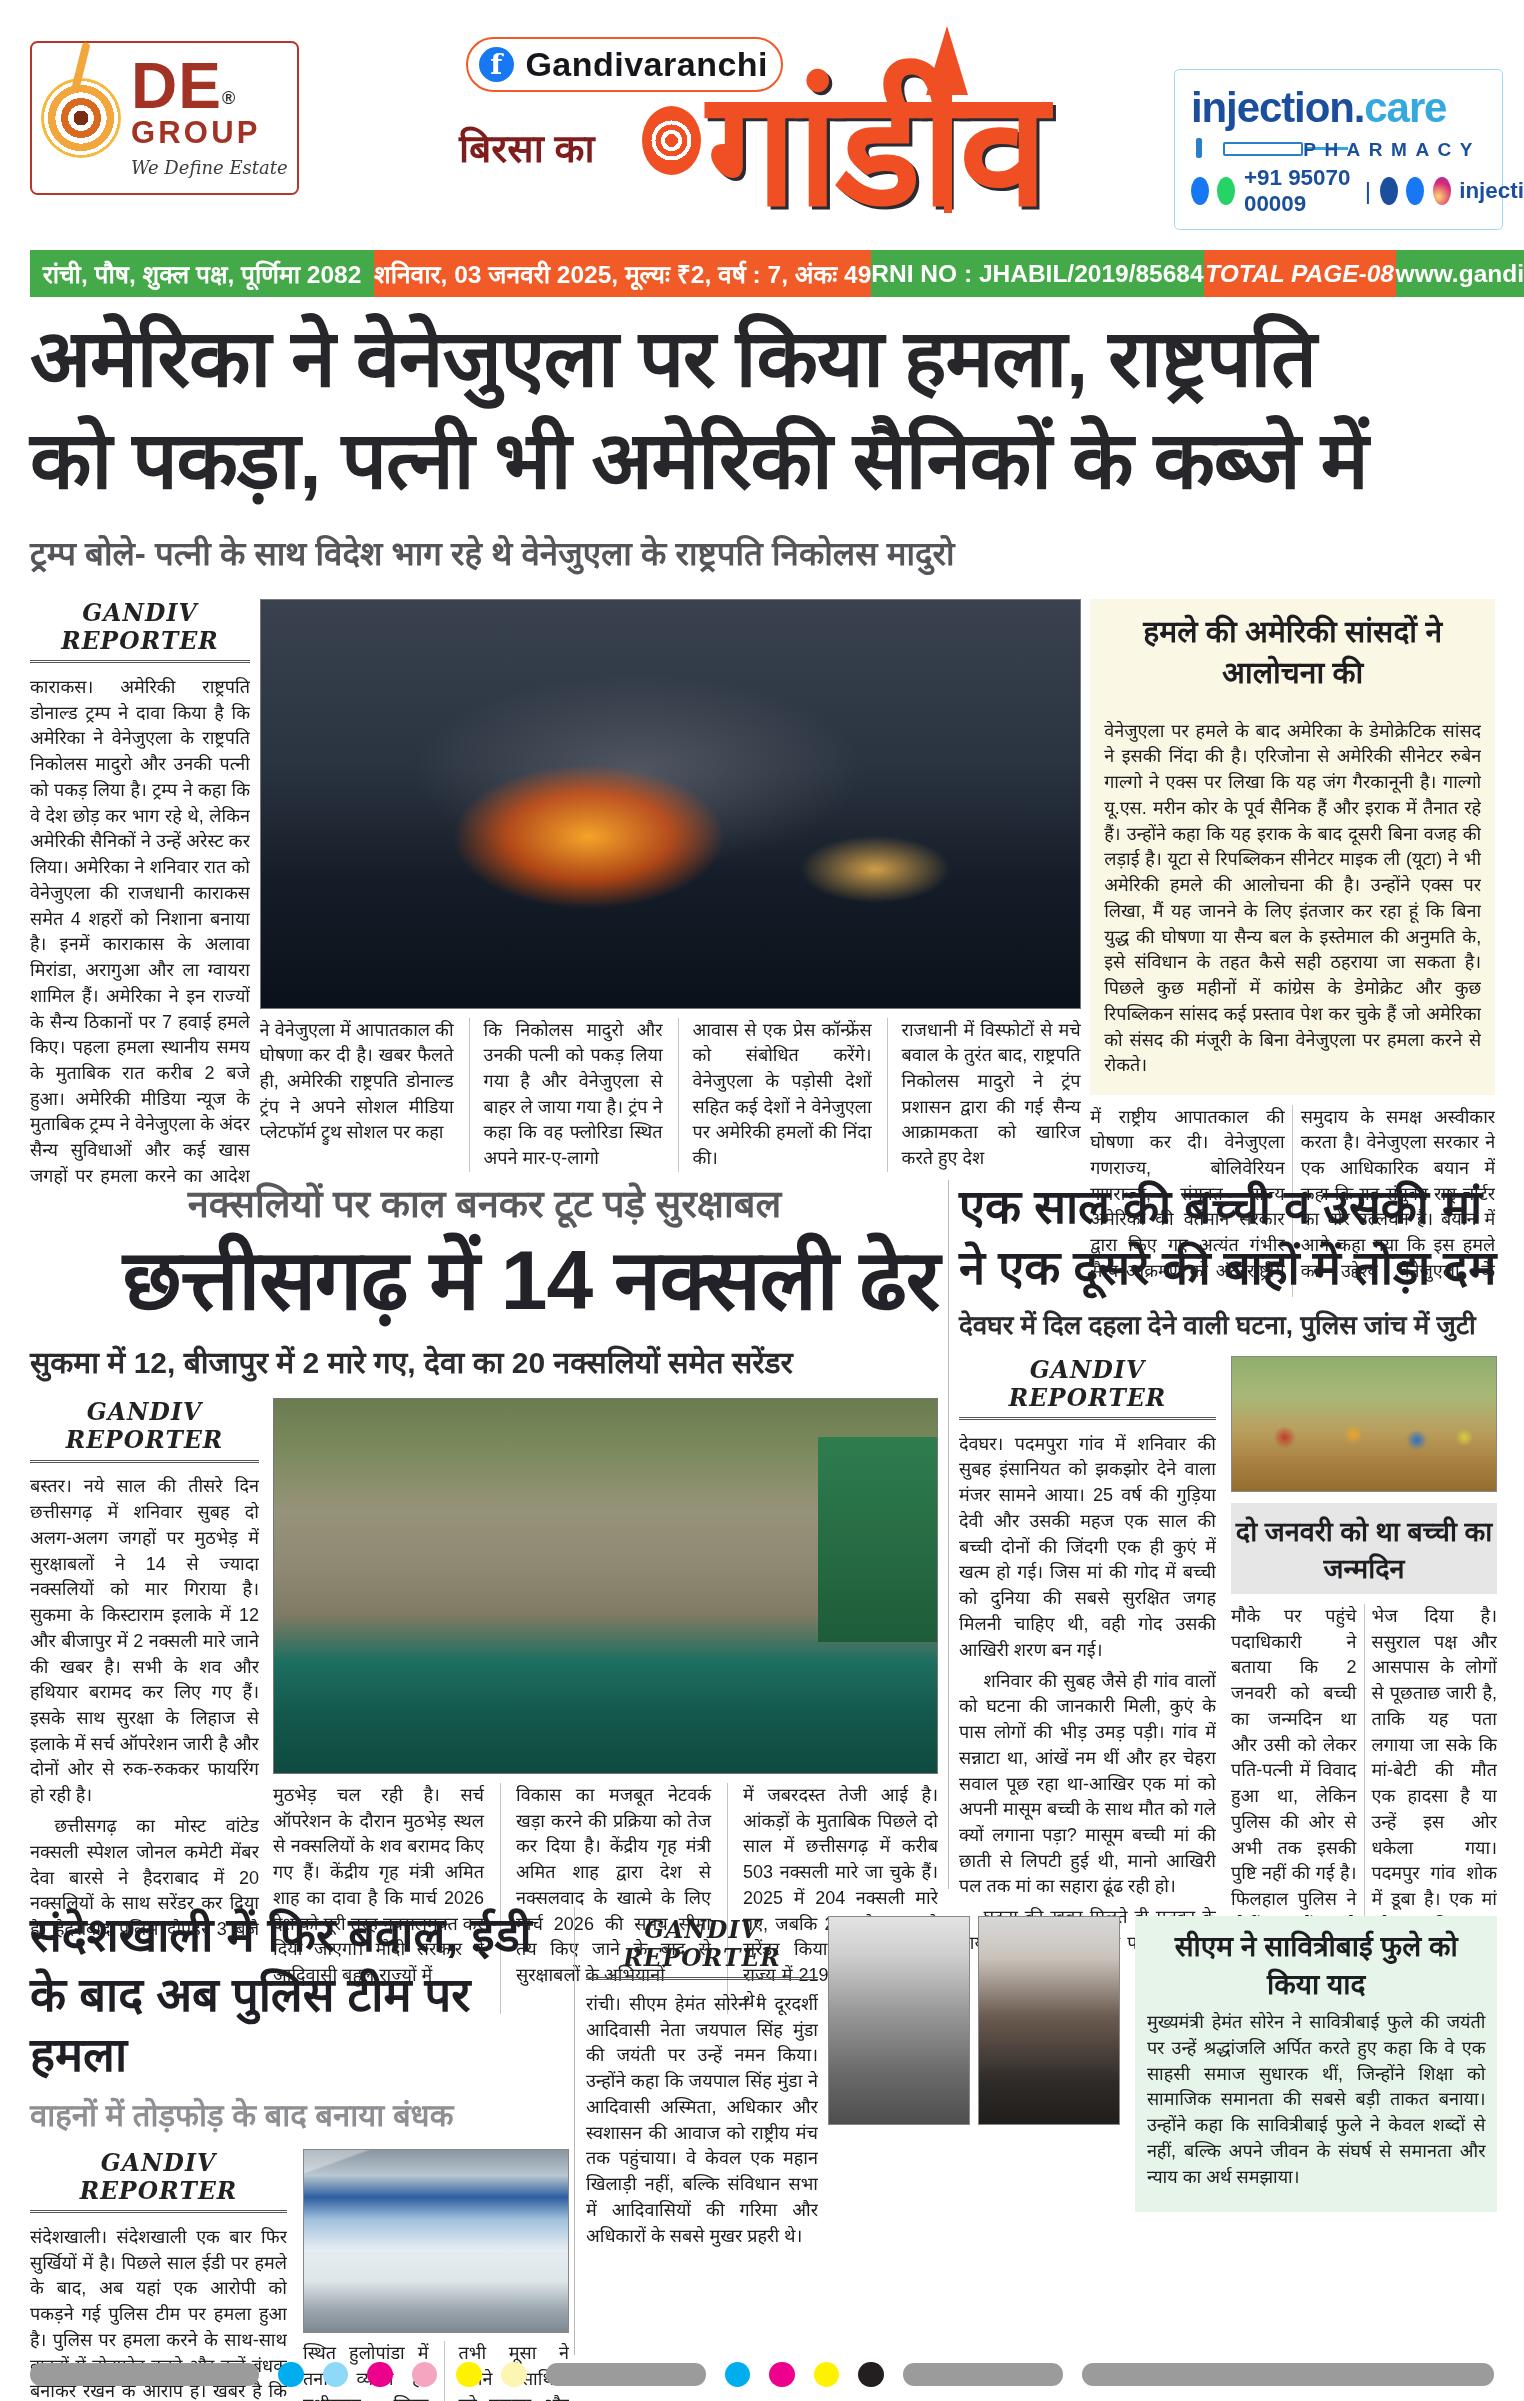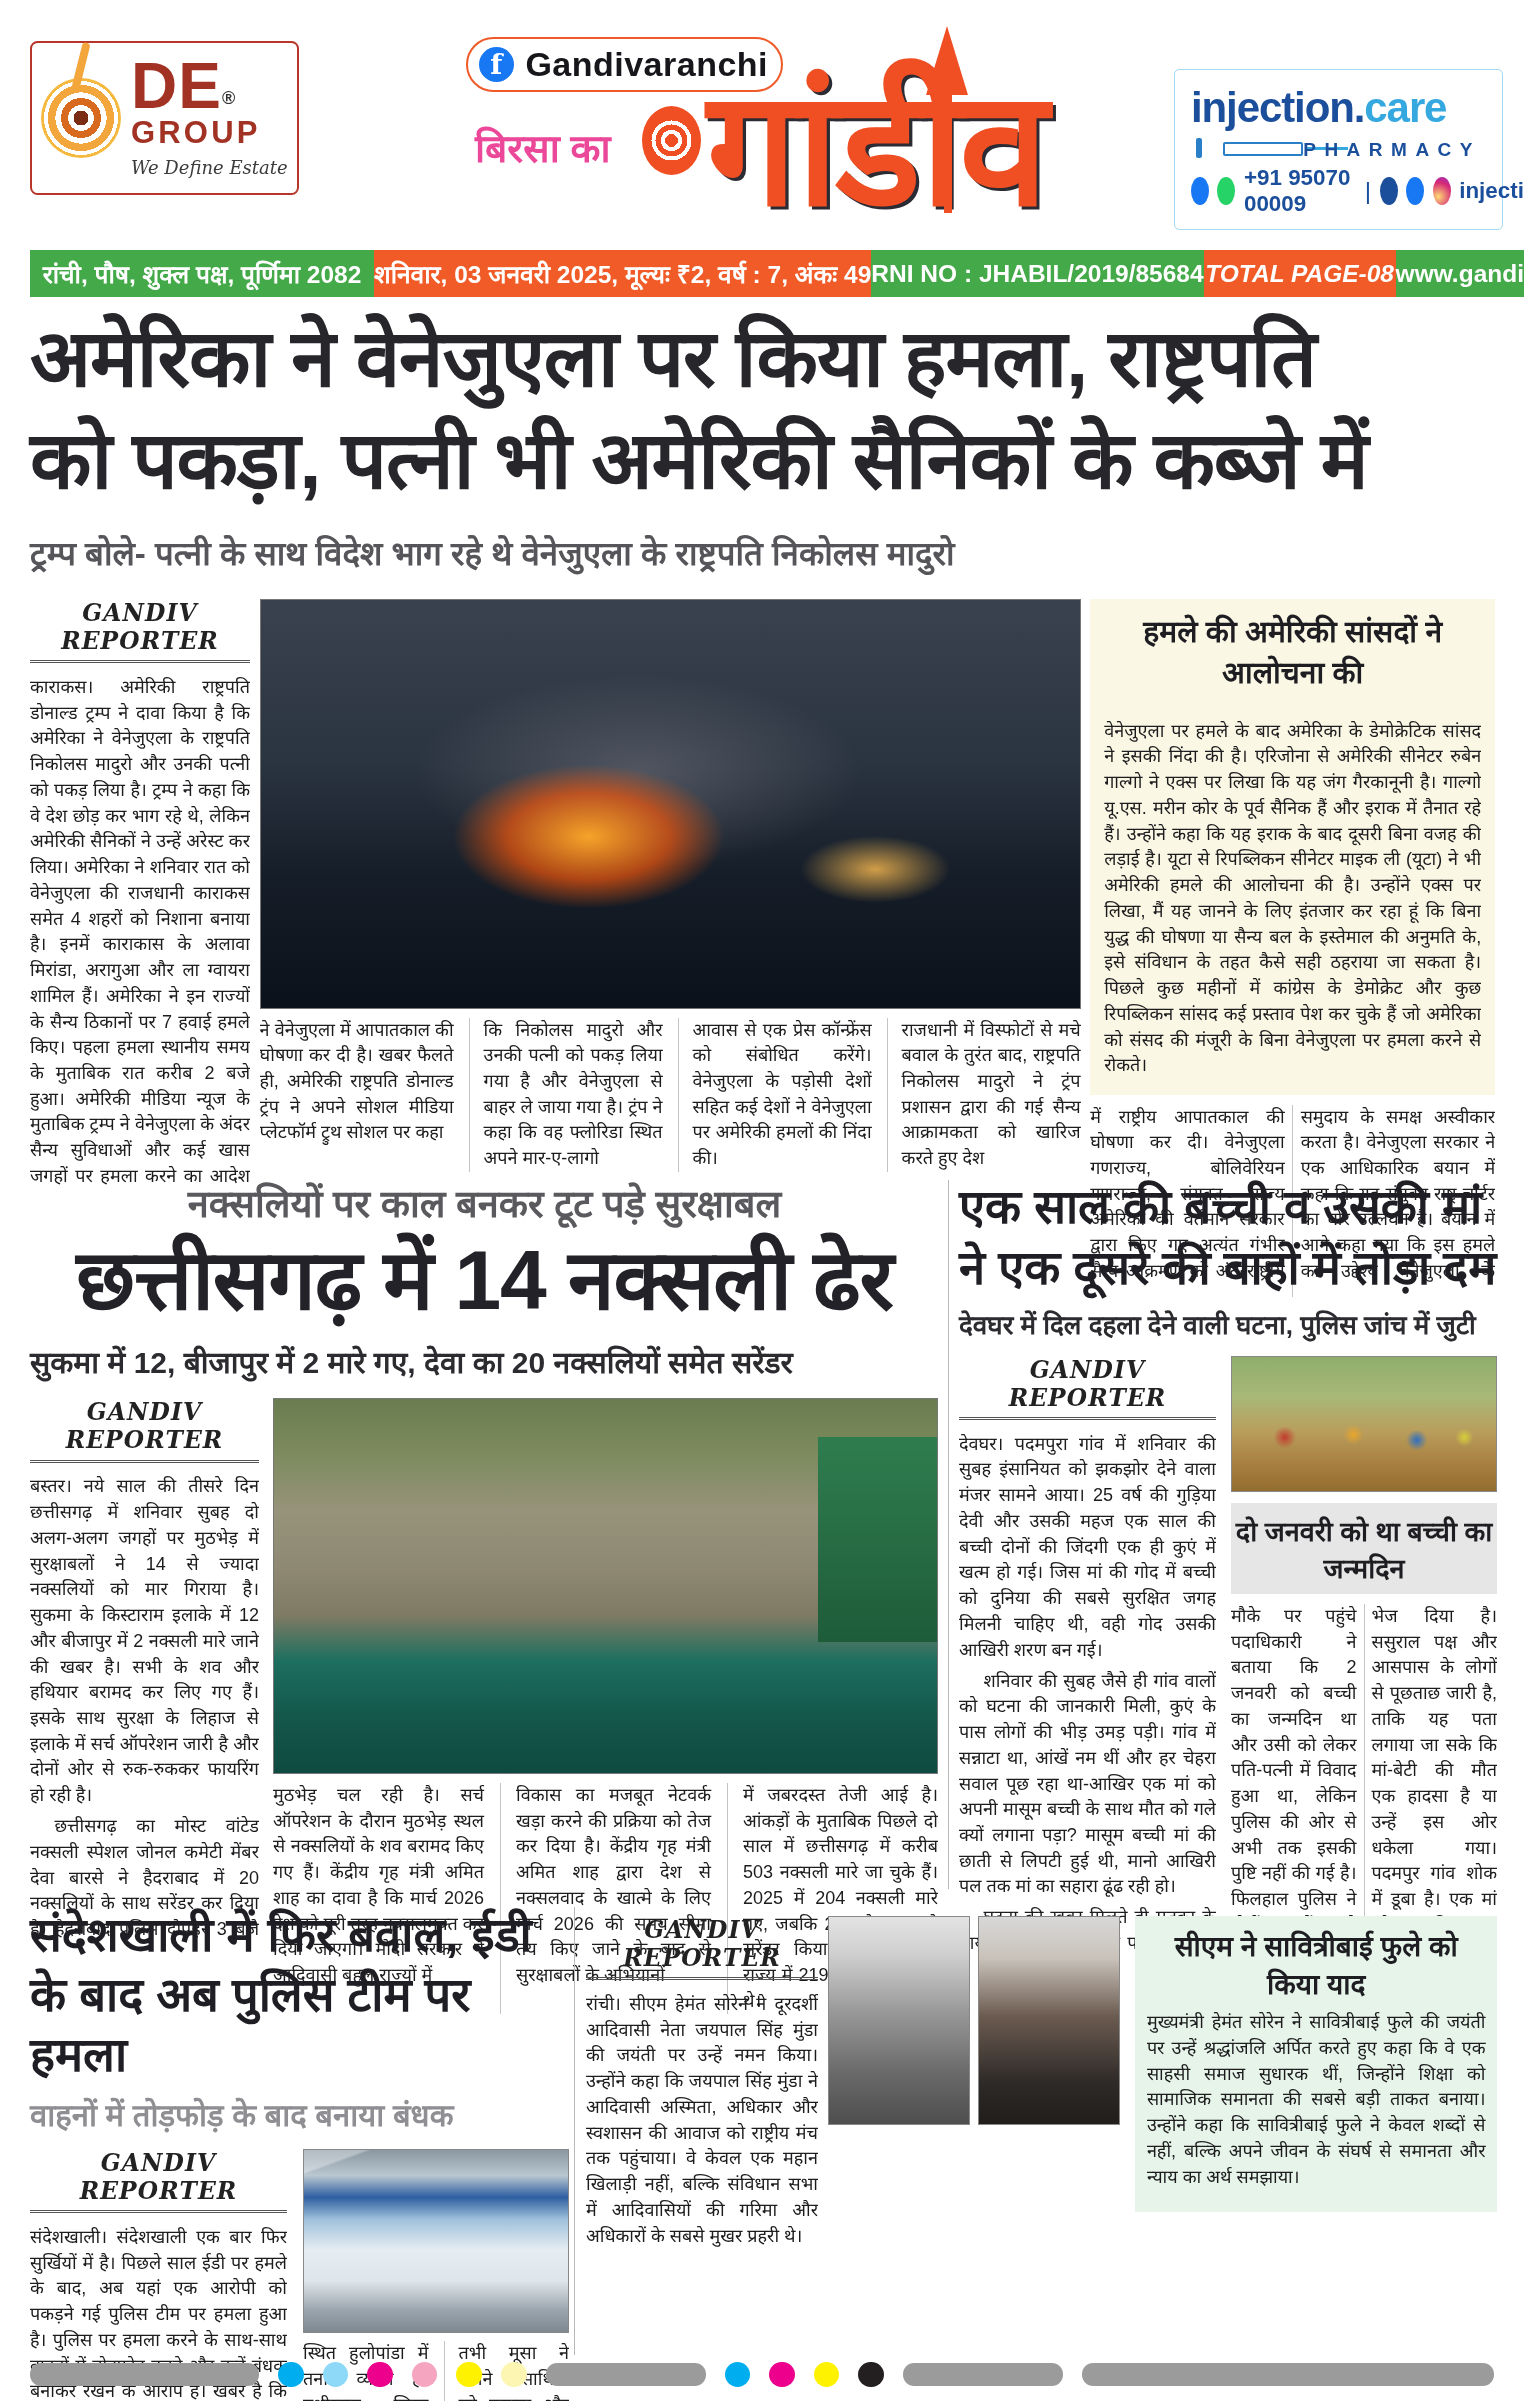--- a/index.html
+++ b/index.html
@@ -17,21 +17,21 @@
   .de-reg { font-size:18px; color:#333; vertical-align:super; font-weight:700; }
   .de-group { font-size:31px; font-weight:900; color:#a23324; letter-spacing:3.2px; line-height:1.1; }
   .de-tag { font-size:18px; color:#3c3c3c; font-style:italic; font-family:"DejaVu Serif", serif; margin-top:7px; }
 
   .fb-pill { position:absolute; left:466px; top:37px; width:317px; height:55px; border:2.1px solid #f05a28; border-radius:32px;
     display:flex; align-items:center; gap:11.7px; padding-left:10.7px; background:#fff; }
   .fb-circle { width:35px; height:35px; border-radius:50%; background:#1877f2; color:#fff; font-weight:900; font-size:28px; display:flex; align-items:center; justify-content:center; font-family:"DejaVu Serif",serif; }
   .fb-label { font-size:34px; font-weight:900; color:#17171b; letter-spacing:0.5px; }
 
   .masthead { position:absolute; left:457px; top:90px; width:618px; height:160px; }
-  .birsa { position:absolute; left:18px; top:30px; font-size:39px; font-weight:900; color:#ec4899;text-align:right; }
+  .birsa { position:absolute; left:2px; top:30px; font-size:39px; font-weight:900; color:#7f1d1d;text-align:right; }
   .target-icon { position:absolute; left:185px; top:16px; width:59px; height:69px; border-radius:50%;
     background: radial-gradient(circle, #f04e23 0 6.4px, #fff 6.4px 10.7px, #f04e23 10.7px 16px, #fff 16px 20px, #f04e23 20px); }
   .gandiv-title { position:absolute; left:250px; top:-21px; font-size:160px; font-weight:900; color:#f04e23; line-height:1;
     text-shadow:3.2px 3.2px 0 #2b2b33; letter-spacing:-3.2px; }
   .arrow-icon { position:absolute; left:469px; top:-64px; width:0; height:0; border-left:21px solid transparent; border-right:21px solid transparent; border-bottom:69px solid #f04e23; }
   .arrow-shaft { position:absolute; left:487px; top:-5.3px; width:7.5px; height:128px; background:#f04e23; }
 
   .inj-box { position:absolute; left:1174px; top:69px; width:329px; height:161px; border:1.6px solid #9fd9f2; border-radius:5.3px; background:#fff; padding:14px 10.7px 0 16px; }
   .inj-brand { font-size:42px; font-weight:900; letter-spacing:-1.1px; }
   .inj-dark { color:#1b4f9c; } .inj-light { color:#35a8e0; }
@@ -74,21 +74,21 @@
   .photo-strip > div + div { border-left:0.5px solid #c4c4c4; padding-left:14px; }
 
   .sidebar-box { background:#faf7e4; padding:10.7px 14px; }
   .sidebar-title { text-align:center; font-size:30px; font-weight:900; color:#1d1d22; margin-bottom:27px; }
   .sidebar-below { margin-top:9.6px; column-count:2; column-gap:16px; column-rule:0.5px solid #c4c4c4; }
   .vrule { position:absolute; width:1.1px; background:#b9b9b9; }
 
   
   .nax { position:absolute; left:30px; top:1176px; width:909px; }
   .nax-kicker { text-align:center; font-size:38px; font-weight:800; color:#5a5a5e; }
-  .nax-headline { text-align:center; font-size:84px; font-weight:900; color:#222228; letter-spacing:-1.1px; margin-top:5.3px; line-height:1.12; }
+  .nax-headline { text-align:right; font-size:84px; font-weight:900; color:#222228; letter-spacing:-1.1px; margin-top:5.3px; line-height:1.12; }
   .nax-sub { text-align:left; font-size:30px; font-weight:800; color:#2c2c30; margin-top:14px; }
   .nax-row { margin-top:16px; display:grid; grid-template-columns:229px 665px; column-gap:14px; }
   .nax-photo { width:100%; height:376px; border:0.5px solid #777;
     background:
       linear-gradient(180deg, #6a7d50 0%, #7c8a5d 14%, #96937a 30%, #8e8872 46%, #7e7a63 58%, #1d6f60 70%, #14584c 84%, #0f4a40 100%); position:relative; }
   .nax-photo::after { content:""; position:absolute; right:0; top:10%; width:18%; height:55%;
     background:linear-gradient(180deg,#2f7d4f,#1e5c39); }
   .nax-strip { margin-top:8.5px; display:grid; grid-template-columns:repeat(3,1fr); column-gap:16px; }
   .nax-strip > div + div { border-left:0.5px solid #c4c4c4; padding-left:15px; }
 

